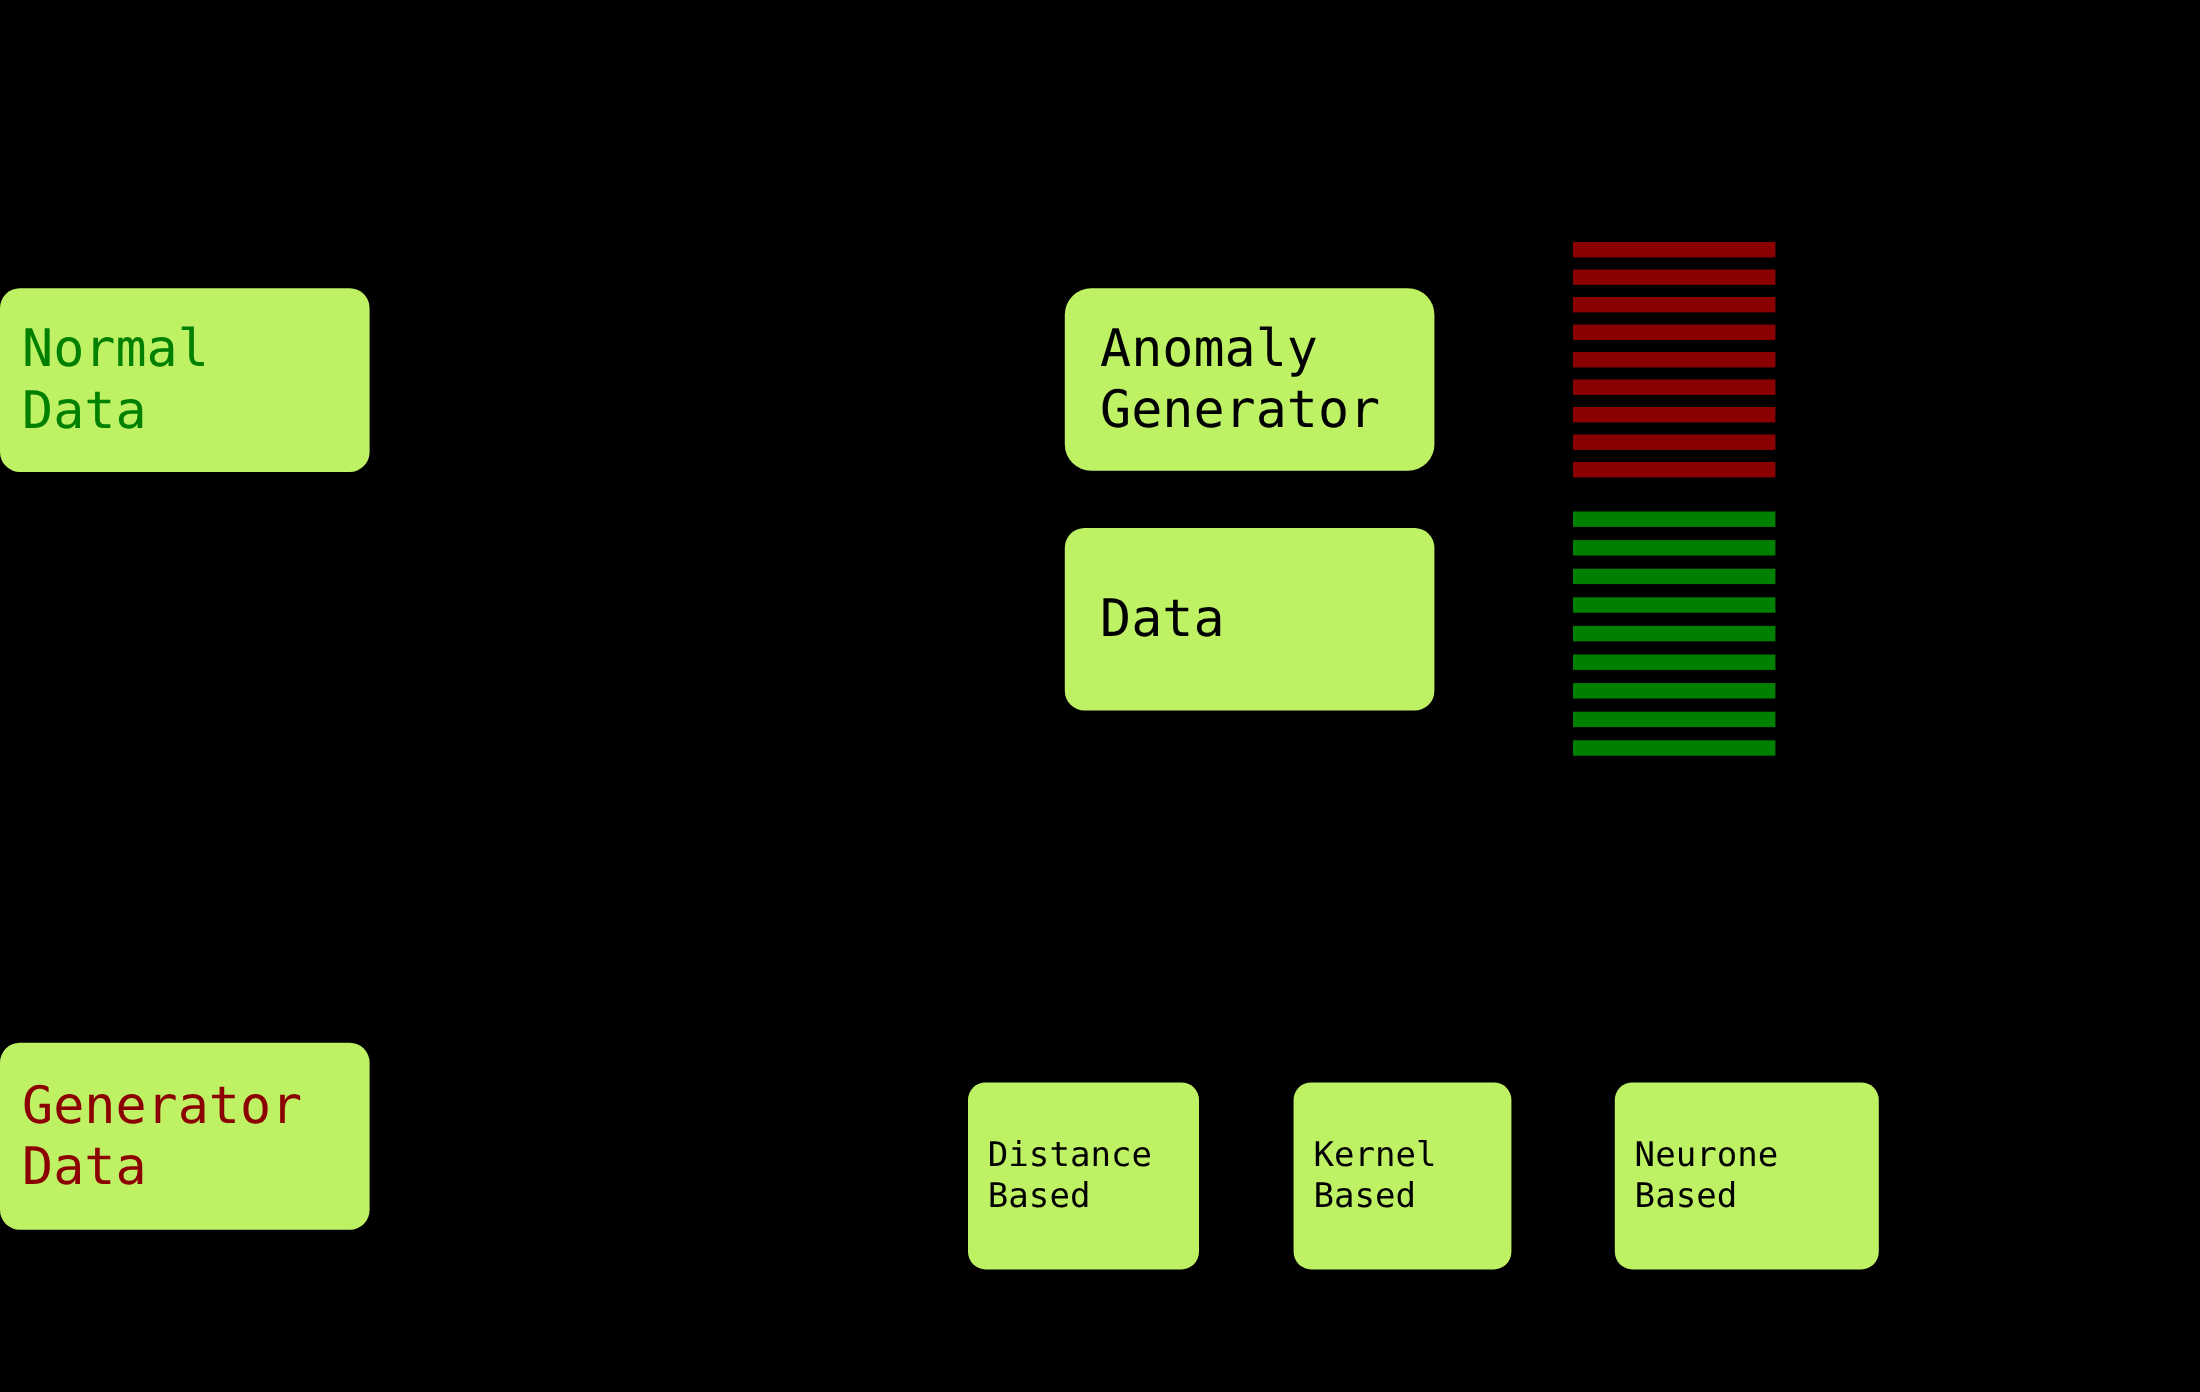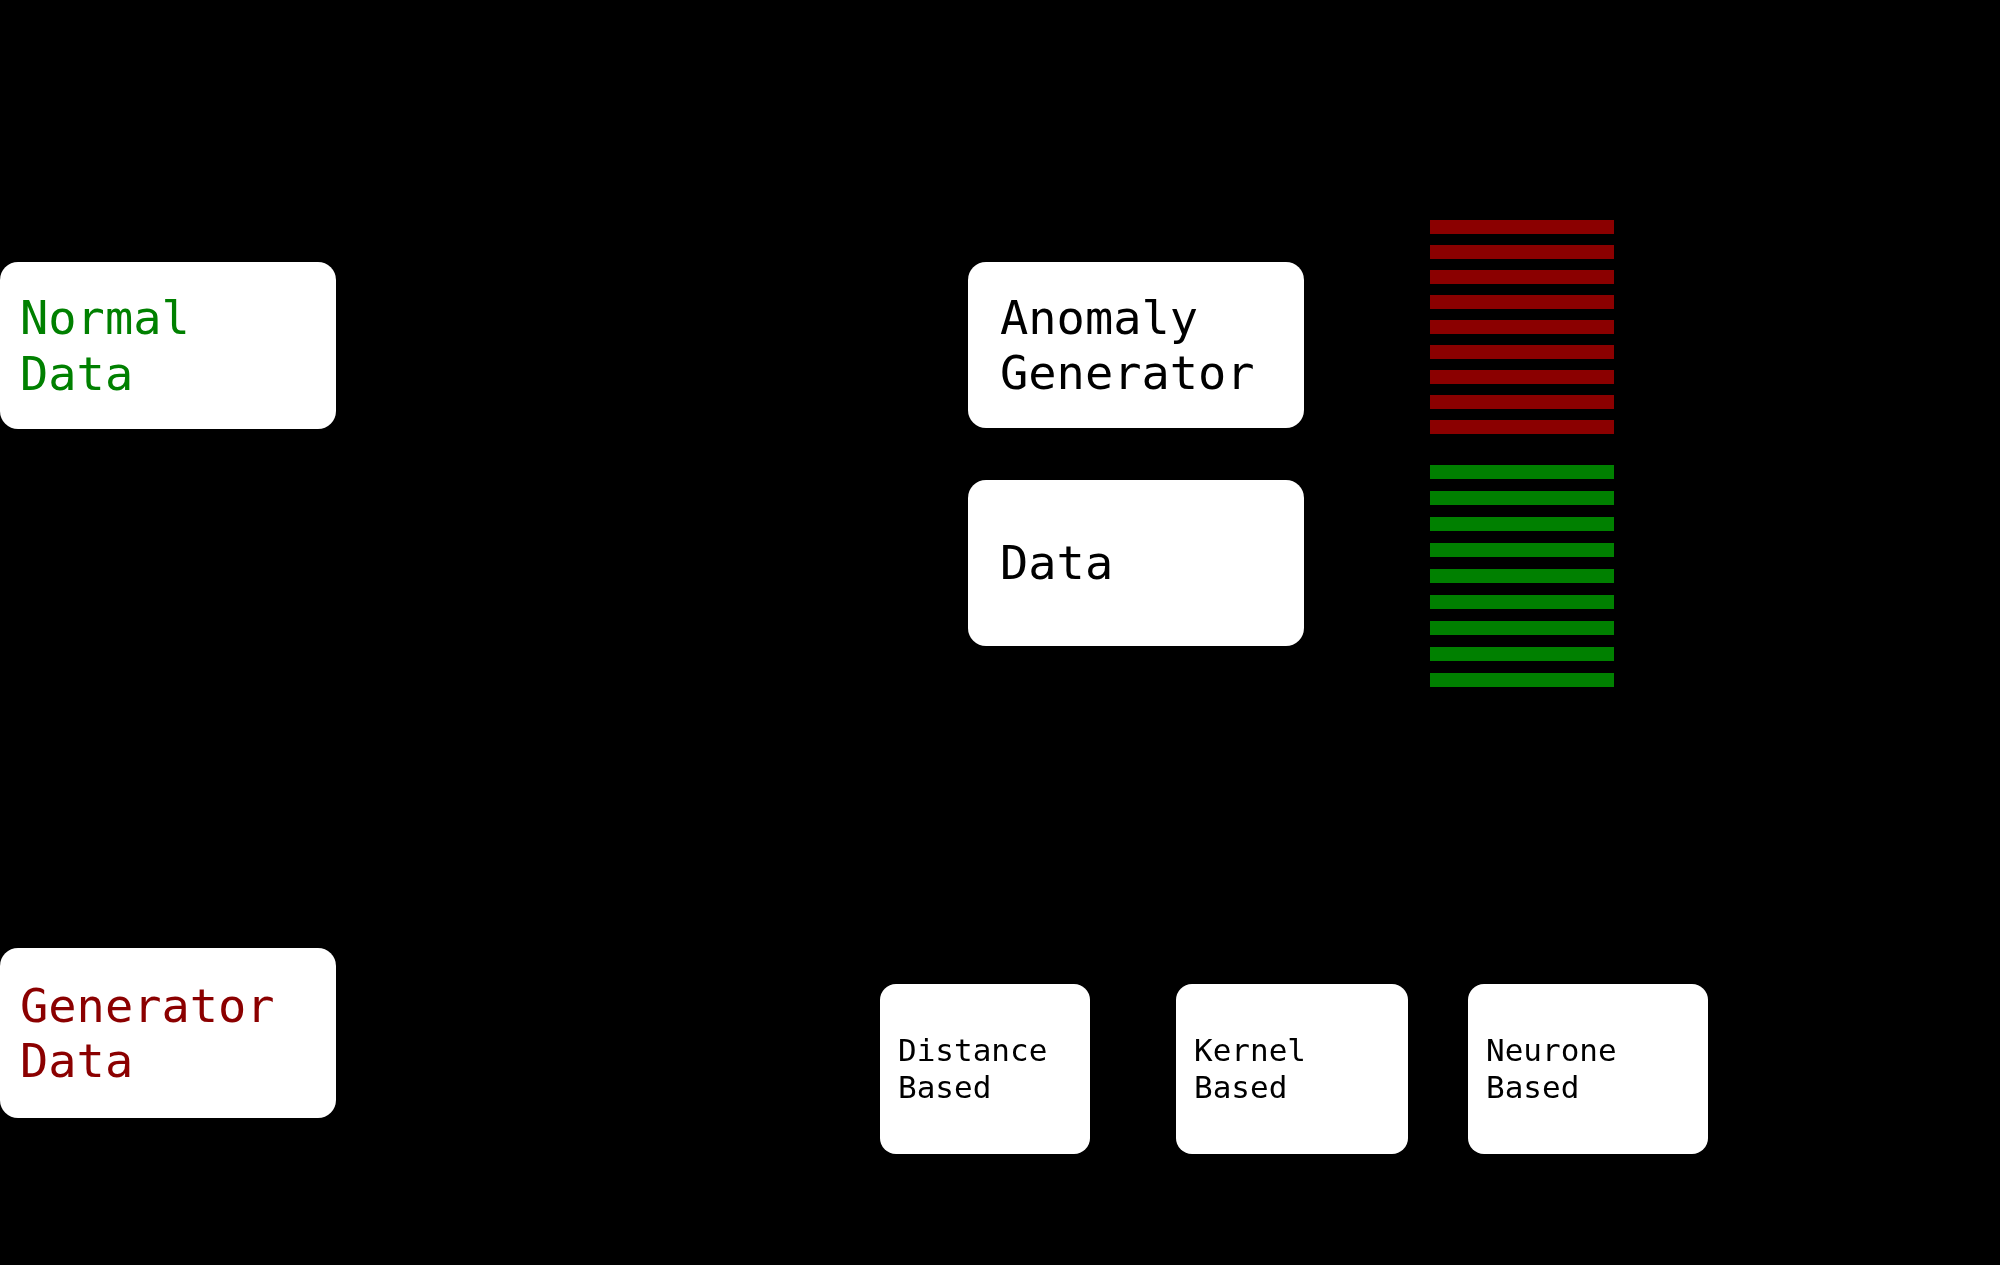--- a/index.html
+++ b/index.html
@@ -11,21 +11,21 @@
   #canvas {
     position: relative;
     width: 2000px;
     height: 1265px;
     background: #000000;
     overflow: hidden;
     font-family: "DejaVu Sans Mono", "Liberation Mono", monospace;
   }
   .node {
     position: absolute;
-    background: #ffffff;
+    background: #bef264;
     border-radius: 18px;
     box-sizing: border-box;
     display: flex;
     flex-direction: column;
     justify-content: center;
     align-items: flex-start;
     color: #000000;
     line-height: 1.18;
     white-space: pre;
   }
@@ -48,39 +48,40 @@
     font-size: 47px;
     color: #8b0000;
   }
 
   
   #node-anomaly-generator {
     left: 968px;  top: 262px;
     width: 336px; height: 166px;
     padding-left: 32px;
     font-size: 47px;
+    border-radius: 24px;
   }
   #node-data-augmenter {
     left: 968px;  top: 480px;
     width: 336px; height: 166px;
     padding-left: 32px;
     font-size: 47px;
   }
 
   
   .node.small {
     top: 950px;
     height: 170px;
     font-size: 31px;
     padding-left: 18px;
     border-radius: 16px;
     margin-top: 34px;
   }
   #node-distance-based { left: 880px;  width: 210px; }
-  #node-kernel-based   { left: 1176px; width: 232px; }
+  #node-kernel-based   { left: 1176px; width: 198px; }
   #node-neurone-based  { left: 1468px; width: 240px; }
 
   
   #stripe-block {
     position: absolute;
     left: 1430px;
     top: 220px;
     width: 184px;
     height: 456px;
   }

